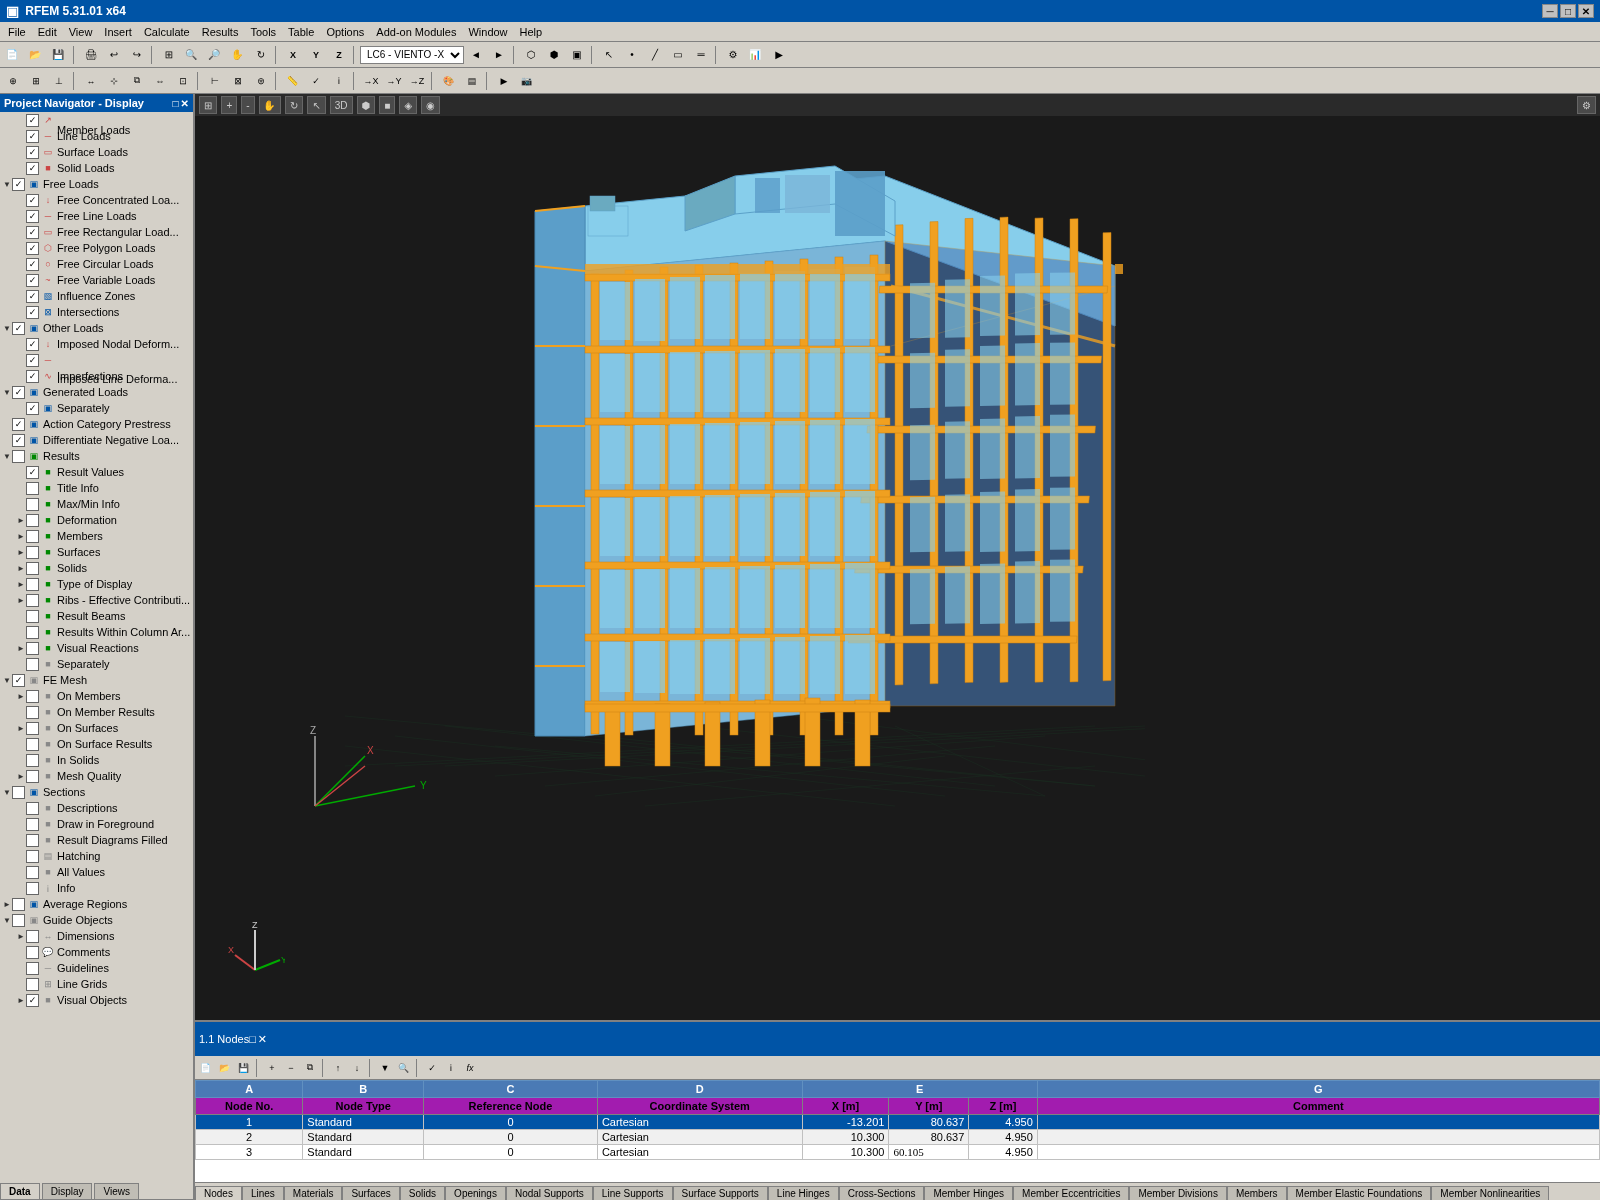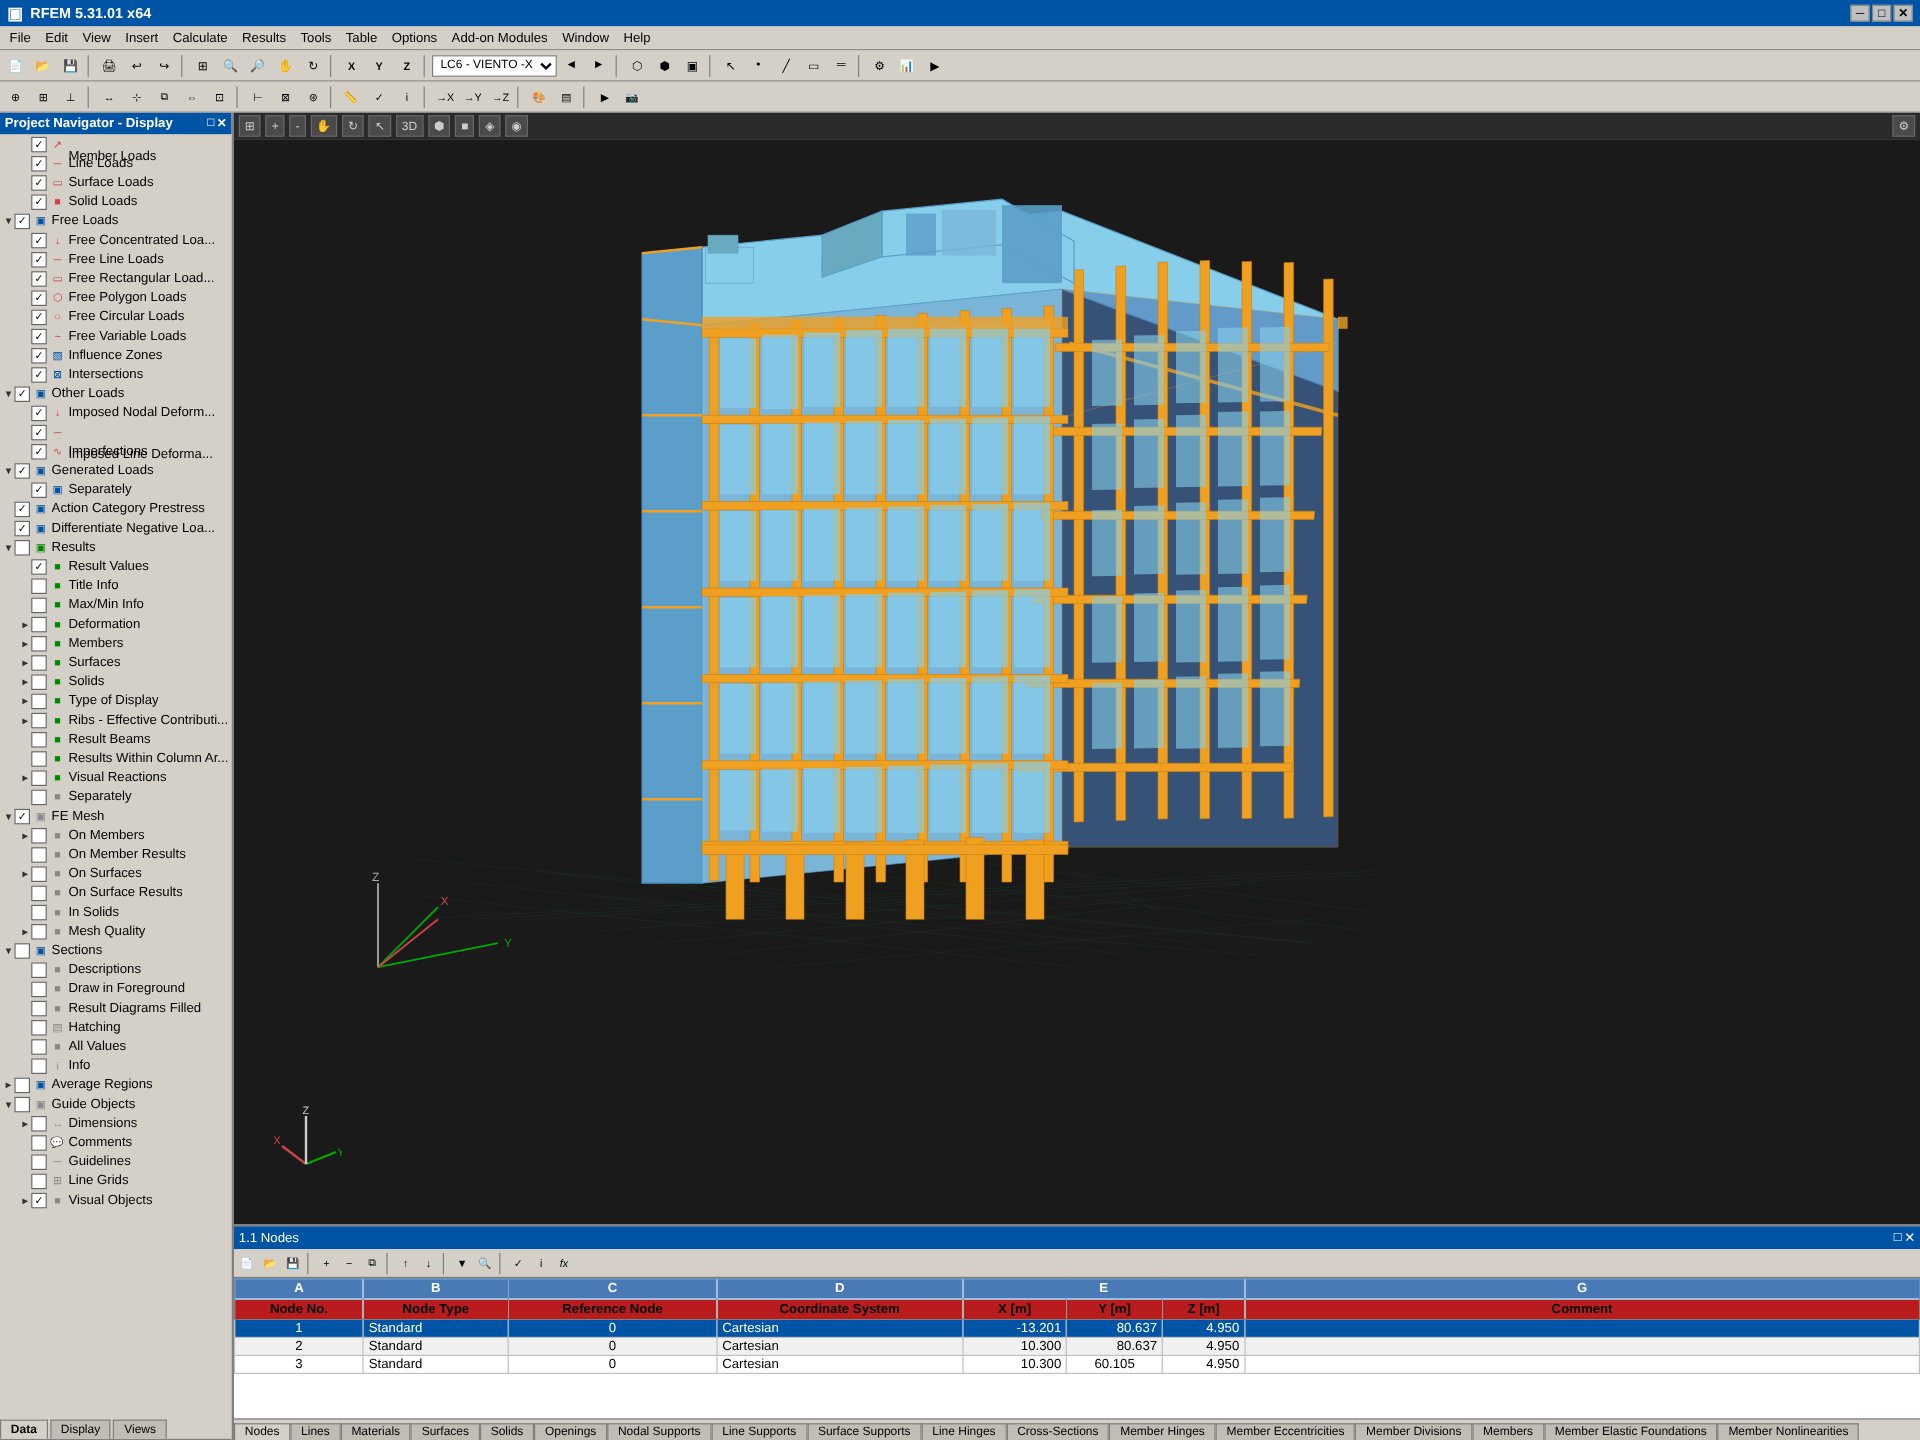--- a/index.html
+++ b/index.html
@@ -44,32 +44,32 @@
     .bottom-tab.active { background: #d4d0c8; font-weight: bold; }
 
     
     #right-area { flex: 1; display: flex; flex-direction: column; overflow: hidden; }
 
     
     #viewport { flex: 1; background: #1a1a1a; position: relative; overflow: hidden; }
 
     
     #data-panel { height: 180px; background: #d4d0c8; border-top: 2px solid #808080; display: flex; flex-direction: column; }
-    #data-panel-header { height: 19px; background: #0054a6; color: #fff; display: flex; align-items: center; justify-content: space-between; padding: 0 4px; font-size: 11px; }
+    #data-panel-header { height: 34px; background: #0054a6; color: #fff; display: flex; align-items: center; justify-content: flex-start; padding: 0 4px; font-size: 11px; }
     #data-toolbar { height: 24px; background: #d4d0c8; border-bottom: 1px solid #808080; display: flex; align-items: center; padding: 0 2px; gap: 1px; }
     #data-table-container { flex: 1; overflow: auto; background: #fff; }
     #data-table-container::-webkit-scrollbar { width: 8px; height: 8px; }
     #data-table-container::-webkit-scrollbar-track { background: #d4d0c8; }
     #data-table-container::-webkit-scrollbar-thumb { background: #808080; }
     #data-tabs-row { height: 18px; background: #d4d0c8; display: flex; align-items: flex-end; overflow: hidden; border-top: 1px solid #808080; }
     .data-tab { padding: 1px 8px; background: #c0bdb5; border: 1px solid #808080; border-bottom: none; cursor: pointer; font-size: 10px; white-space: nowrap; }
     .data-tab.active { background: #d4d0c8; }
 
     table { width: 100%; border-collapse: collapse; font-size: 11px; }
-    th { background: #b91c1c; border: 1px solid #808080; padding: 2px 4px; text-align: center; white-space: nowrap; position: sticky; top: 0; }
+    th { background: #a21caf; border: 1px solid #808080; padding: 2px 4px; text-align: center; white-space: nowrap; position: sticky; top: 0; }
     td { border: 1px solid #c0c0c0; padding: 1px 4px; white-space: nowrap; }
     tr:nth-child(even) { background: #f0f0f0; }
     tr.selected-row td { background: #0054a6; color: #fff; }
     .col-header-letter { background: #4a7ab5; color: #fff; border: 1px solid #6090c0; padding: 2px 4px; text-align: center; }
 
     
     #building-svg { position: absolute; top: 30px; left: 100px; width: 850px; height: 700px; }
 
     
     #axis-indicator { position: absolute; bottom: 40px; left: 30px; width: 60px; height: 60px; }
@@ -896,21 +896,21 @@
     <td style="text-align:right;">80.637</td>
     <td style="text-align:right;">4.950</td>
     <td></td>
   </tr>
               <tr>
     <td style="text-align:center;">3</td>
     <td>Standard</td>
     <td style="text-align:center;">0</td>
     <td>Cartesian</td>
     <td style="text-align:right;">10.300</td>
-    <td style="text-align:center;">60.105</td>
+    <td style="text-align:left;font-family:Liberation Serif, serif;">60.105</td>
     <td style="text-align:right;">4.950</td>
     <td></td>
   </tr>
             </tbody>
         </table>
       </div>
       <div id="data-tabs-row">
 
       <div class="data-tab active">Nodes</div>
           <div class="data-tab">Lines</div>

